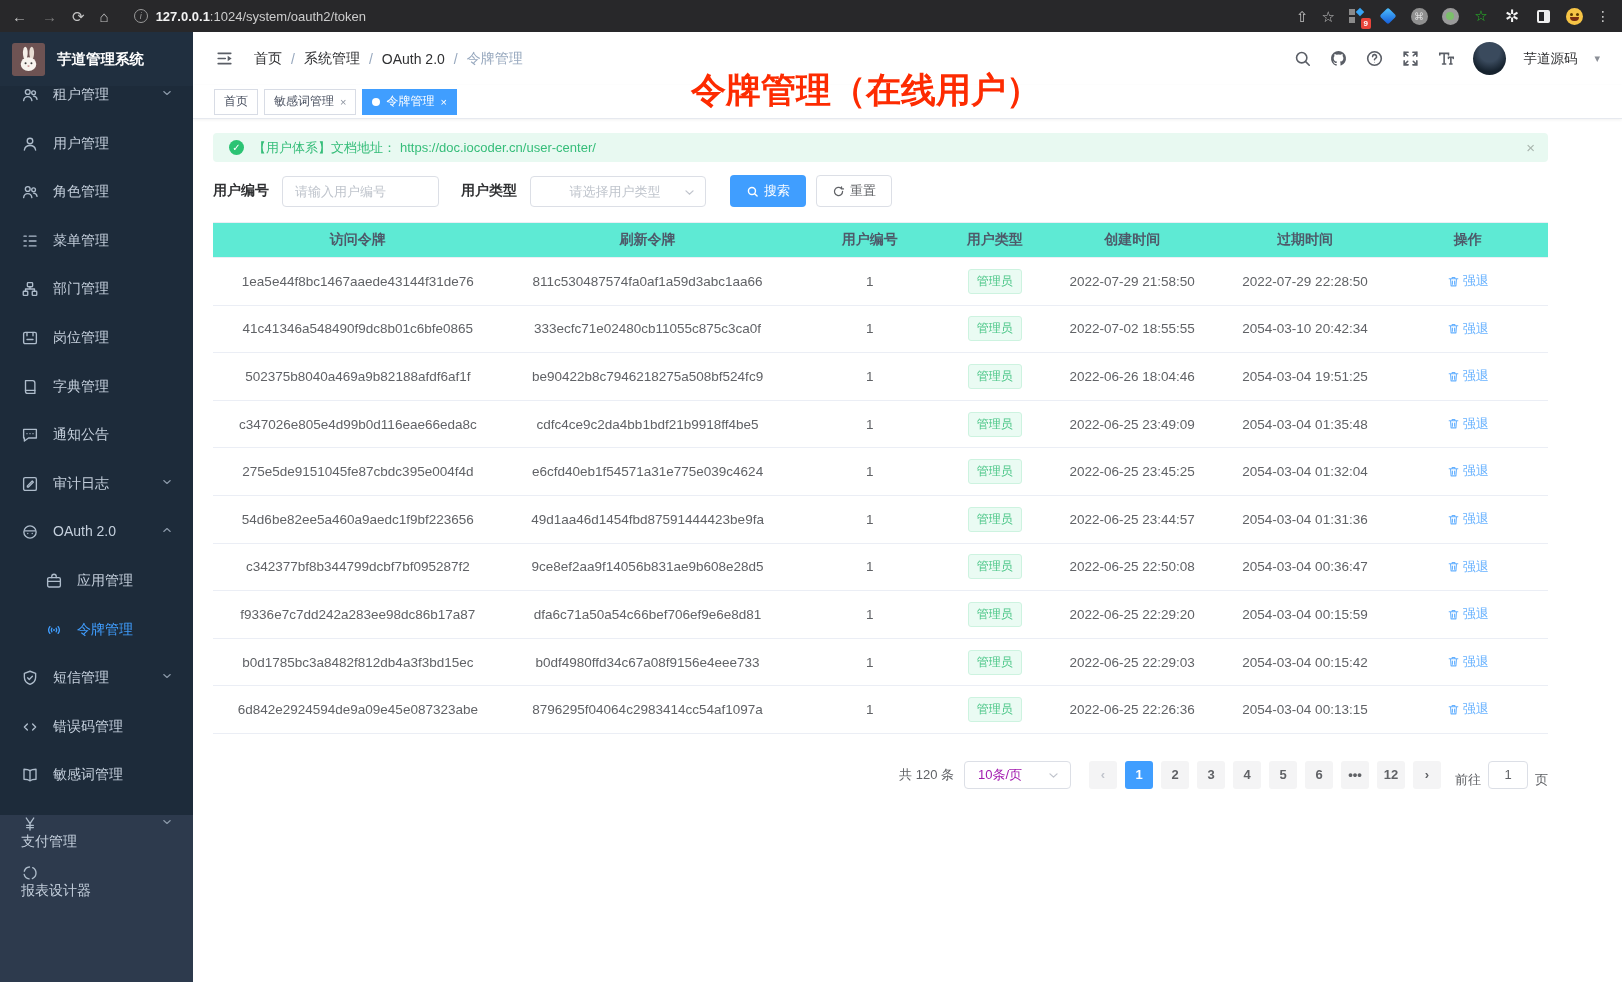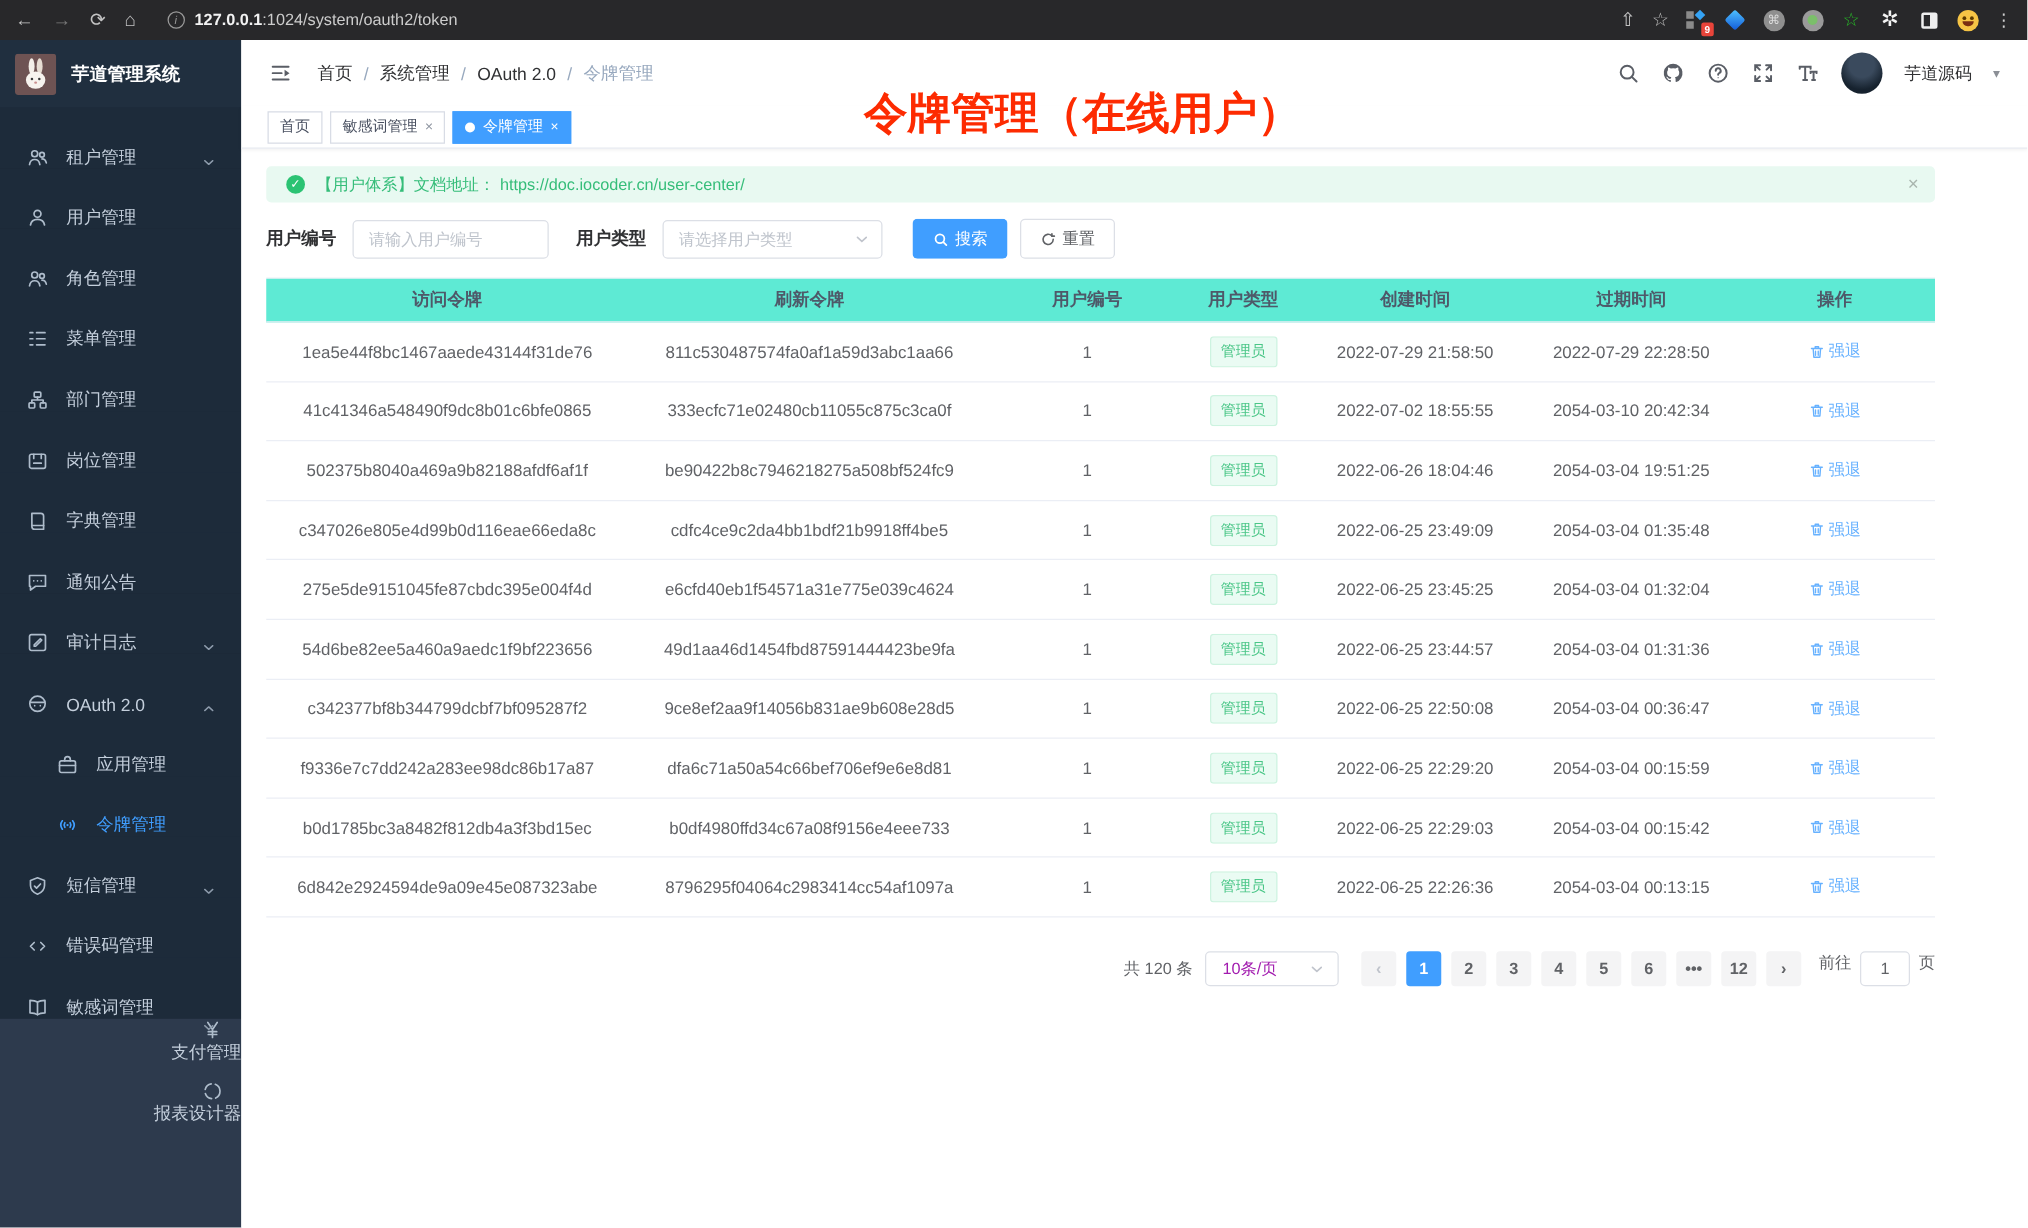--- a/index.html
+++ b/index.html
@@ -33,21 +33,21 @@
   .face::before { content:""; position:absolute; left:4px; top:5px; width:3px; height:3px; border-radius:50%; background:#5c3a00; box-shadow:6px 0 0 #5c3a00; }
   .face::after { content:""; position:absolute; left:4px; top:9px; width:9px; height:4px; border-radius:0 0 8px 8px; background:#7a2e12; }
   .dots-v { color:#cfcfcf; font-size:14px; letter-spacing:0; }
 
   
   .app { display:flex; height:950px; }
   .sidebar { width:193px; flex-shrink:0; background:#1d2b3a; display:flex; flex-direction:column; }
   .logo-row { height:54px; display:flex; align-items:center; padding-left:12px; gap:12px; background:#202f3f; cursor:pointer; }
   .logo-title { color:#fff; font-size:14.5px; font-weight:bold; }
   .menu { flex:1; display:flex; flex-direction:column; }
-  .menu-item { height:48.6px; display:flex; align-items:flex-end; padding-left:21px; font-size:14px; color:#c4cfdc; cursor:pointer; position:relative; background:#1d2b3a; flex-shrink:0;}
+  .menu-item { height:48.6px; display:flex; align-items:flex-start; padding-left:21px; font-size:14px; color:#c4cfdc; cursor:pointer; position:relative; background:#1d2b3a; flex-shrink:0;}
   .menu-item .mi { width:18px; height:18px; margin-right:14px; color:#aebccb; flex-shrink:0; }
   .menu-item .mi svg { width:100%; height:100%; }
   .menu-item.sub { padding-left:45px; }
   .menu-item.active { color:#409eff; }
   .menu-item.active .mi { color:#409eff; }
   .menu-item.light { background:#2d3a4d;flex-direction:column; }
   .menu-item .arrow { position:absolute; right:20px; width:12px; height:12px; color:#8d9bab; }
   .menu-filler { flex:1; background:#2d3a4d; }
 
   .main { flex:1; min-width:0; display:flex; flex-direction:column; background:#fff; position:relative; }
@@ -81,21 +81,21 @@
   .alert-check { width:15px; height:15px; border-radius:50%; background:#2bc373; color:#fff; font-size:10px; display:flex; align-items:center; justify-content:center; margin-right:9px; flex-shrink:0; }
   .alert-text { color:#35bd79; font-size:13px; }
   .alert-link { color:#35bd79; font-size:13px; margin-left:4px; text-decoration:none; cursor:pointer; }
   .alert-close { position:absolute; right:13px; color:#a9b5ae; font-size:15px; cursor:pointer; }
 
   .filters { display:flex; align-items:center; margin-bottom:15px; }
   .f-label { font-size:14px; font-weight:bold; color:#303133; margin-right:13px; }
   .f-input { width:157px; height:31px; border:1px solid #dcdfe6; border-radius:4px; padding:0 12px; font-size:13px; color:#606266; outline:none; }
   .f-input::placeholder { color:#bfc4cc; }
   .f-select-wrap { position:relative; margin-right:12px; }
-  .f-select-wrap .f-input { width:176px; padding-right:18px; }
+  .f-select-wrap .f-input { width:176px; padding-right:18px;text-align:center; }
   .sel-arrow { position:absolute; right:10px; top:9px; width:13px; height:13px; color:#c0c4cc; pointer-events:none; }
   .gap20 { width:22px; }
   .btn { height:32px; border-radius:4px; font-size:13px; display:inline-flex; align-items:center; gap:5px; padding:0 15px; cursor:pointer; border:1px solid transparent; }
   .btn svg { width:13px; height:13px; }
   .btn-primary { background:#409eff; color:#fff; margin-left:12px; }
   .btn-plain { background:#fff; border-color:#dcdfe6; color:#606266; margin-left:10px; }
 
   
   .tbl { width:100%; border-top:1px solid #ebeef5; font-size:13.5px; color:#606266; }
   .t-row { display:flex; align-items:center; height:47.6px; border-bottom:1px solid #ebeef5; }
@@ -108,21 +108,21 @@
   .op-link svg { width:13px; height:13px; }
 
   
   .pager { display:flex; align-items:center; justify-content:flex-end; margin-top:27px; font-size:13px; color:#606266; }
   .pg-total { margin-right:10px; }
   .pg-size { position:relative; width:107px; height:28px; border:1px solid #dcdfe6; border-radius:4px; display:flex; align-items:center; padding-left:13px; color:#a21caf; cursor:pointer; margin-right:14px; }
   .pg-size .sel-arrow { top:7px; }
   .pg-btn { min-width:28px; height:28px; margin:0 4px; padding:0 4px; background:#f4f4f5; border-radius:3px; display:flex; align-items:center; justify-content:center; font-weight:bold; color:#606266; cursor:pointer; }
   .pg-btn.pg-prev { color:#c0c4cc; }
   .pg-btn.active { background:#409eff; color:#fff; }
-  .pg-goto { margin-left:10px; display:flex; align-items:flex-start; gap:7px; }
+  .pg-goto { margin-left:10px; display:flex; align-items:flex-end; gap:7px; }
   .pg-input { width:40px; height:28px; border:1px solid #dcdfe6; border-radius:4px; text-align:center; font-size:13px; color:#606266; outline:none; }
 </style>
 </head>
 <body>
 
 <div class="browser">
   <span class="b-glyph">←</span>
   <span class="b-glyph dim">→</span>
   <span class="b-glyph">⟳</span>
   <span class="b-glyph">⌂</span>

